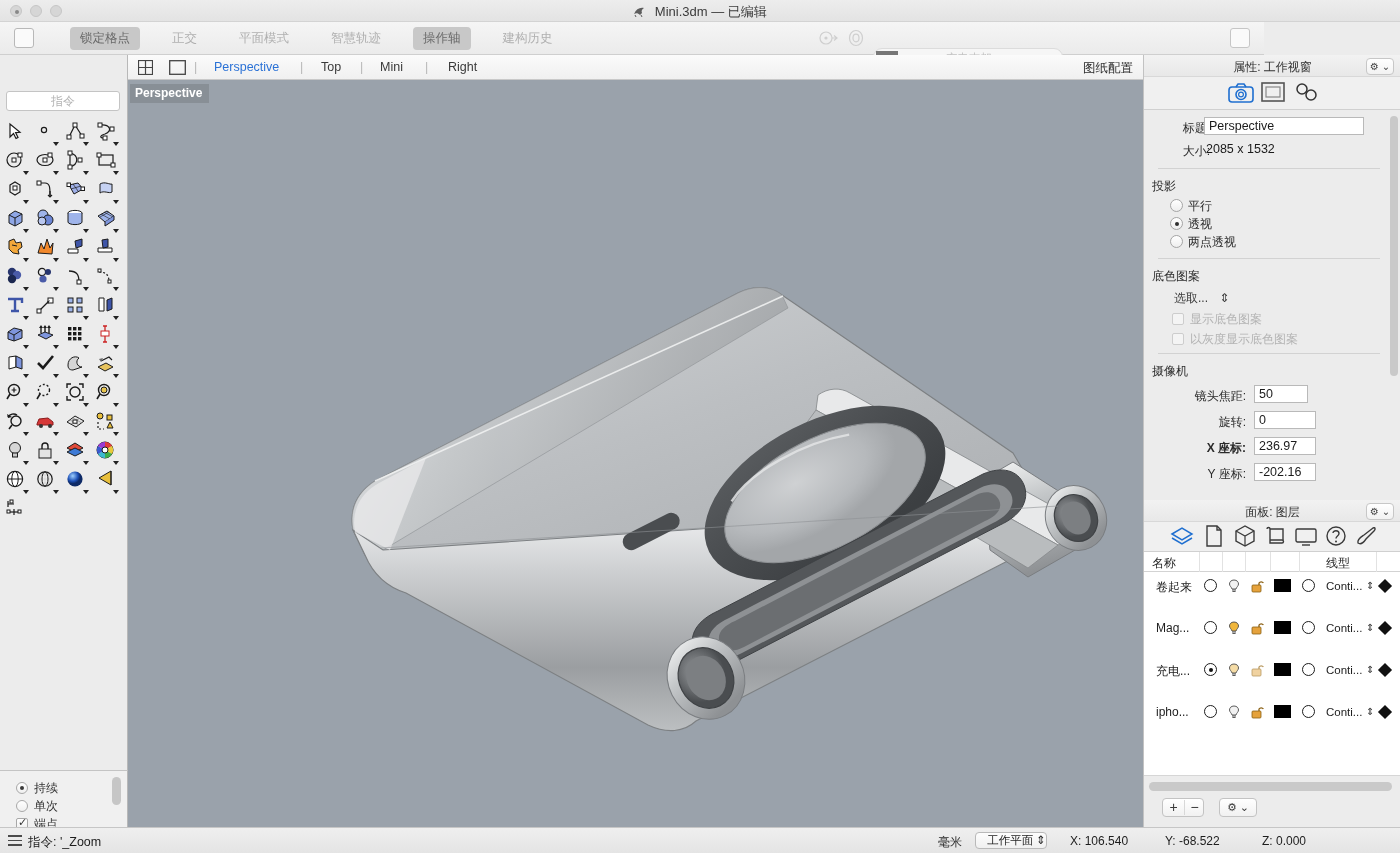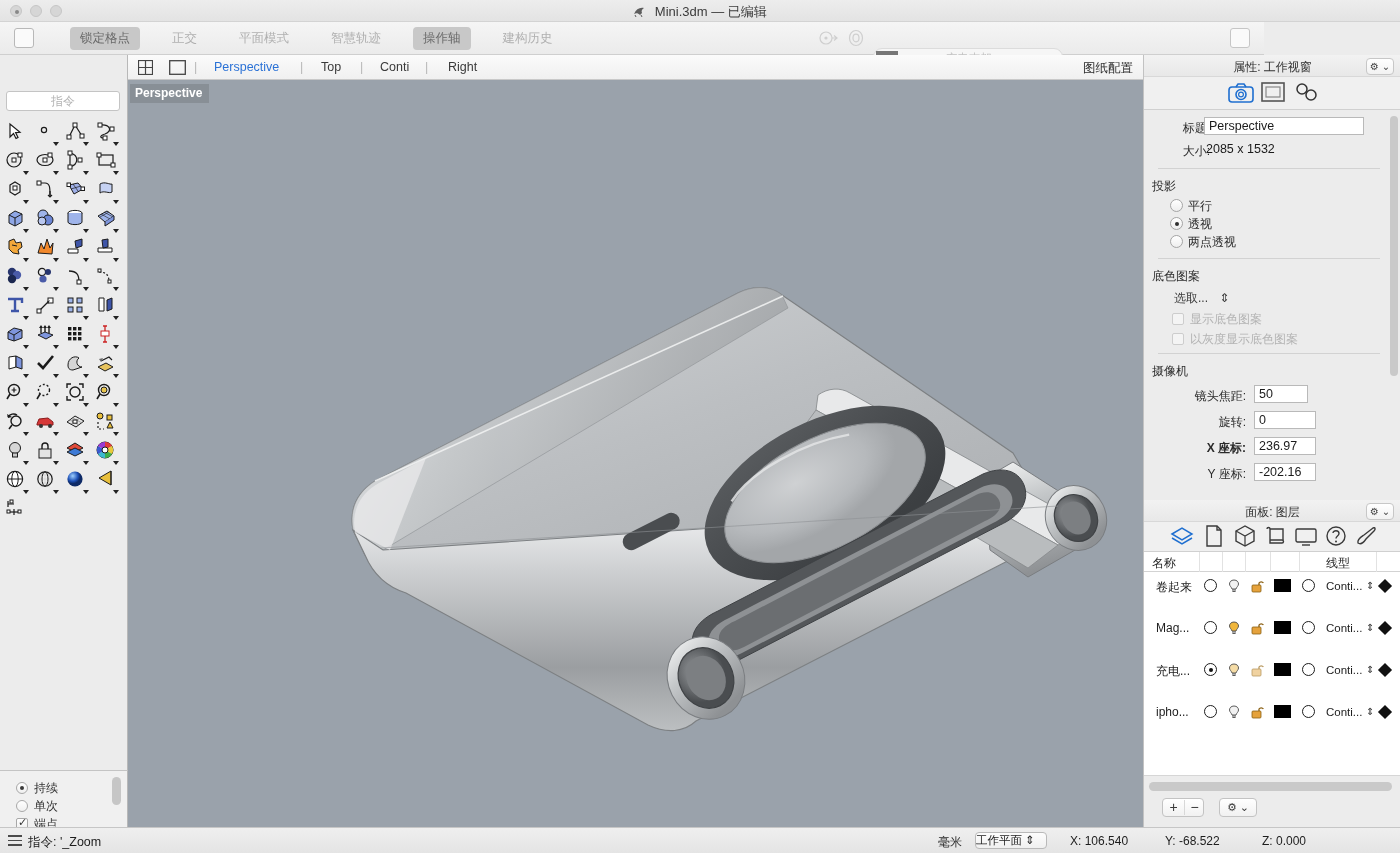--- a/index.html
+++ b/index.html
@@ -177,21 +177,21 @@
     position: absolute; left: 0; bottom: 0; width: 1400px; height: 26px;
     background: linear-gradient(#efefef,#e4e4e4); border-top: 1px solid #c6c6c6;
   }
   .sb-burger { position: absolute; left: 8px; top: 7px; width: 14px; height: 11px; }
   .sb-burger i { display:block; height:1.6px; background:#4a4a4a; margin-bottom:3px; }
   .sb-cmd { position: absolute; left: 28px; top: 6px; font-size: 12.5px; color: #1d1d1d; }
   .sb-unit { position: absolute; left: 938px; top: 6px; font-size: 12px; color: #2b2b2b; }
   .sb-cplane {
     position: absolute; left: 975px; top: 4px; width: 72px; height: 17px;
     border: 1px solid #b9b9b9; border-radius: 4px; background: linear-gradient(#fdfdfd,#f0f0f0);
-    font-size: 11.5px; color: #1d1d1d; text-align: left; line-height: 15px;
+    font-size: 11.5px; color: #1d1d1d; text-align: right; line-height: 15px;
   }
   .sb-coord { position: absolute; top: 6px; font-size: 12px; color: #1d1d1d; }
 </style>
 </head>
 <body>
 
 <div id="app">
 
   <div class="titlebar">
     <div class="traffic">
@@ -711,21 +711,21 @@
     <div class="vp-icon" style="left:41px;">
       <svg width="17" height="15" viewBox="0 0 17 15">
           <rect x="0.7" y="0.7" width="15.6" height="13.6" fill="none" stroke="#444" stroke-width="1.3"></rect>
         </svg>
     </div>
     <div class="vp-sep" style="left:66px;">|</div>
     <div class="vp-tab active" style="left:86px;">Perspective</div>
     <div class="vp-sep" style="left:172px;">|</div>
     <div class="vp-tab" style="left:193px;">Top</div>
     <div class="vp-sep" style="left:232px;">|</div>
-    <div class="vp-tab" style="left:252px;">Conti</div>
+    <div class="vp-tab" style="left:252px;">Mini</div>
     <div class="vp-sep" style="left:297px;">|</div>
     <div class="vp-tab" style="left:320px;">Right</div>
     <div class="vp-layout">图纸配置</div>
   </div>
 
   <div class="viewport">
     <div class="vp-label">Perspective</div>
     <svg width="1015" height="747" viewBox="0 0 1015 747" style="position:absolute;left:0;top:0;">
       <defs>
         <linearGradient id="topFace" x1="0" y1="0" x2="0.6" y2="1">

